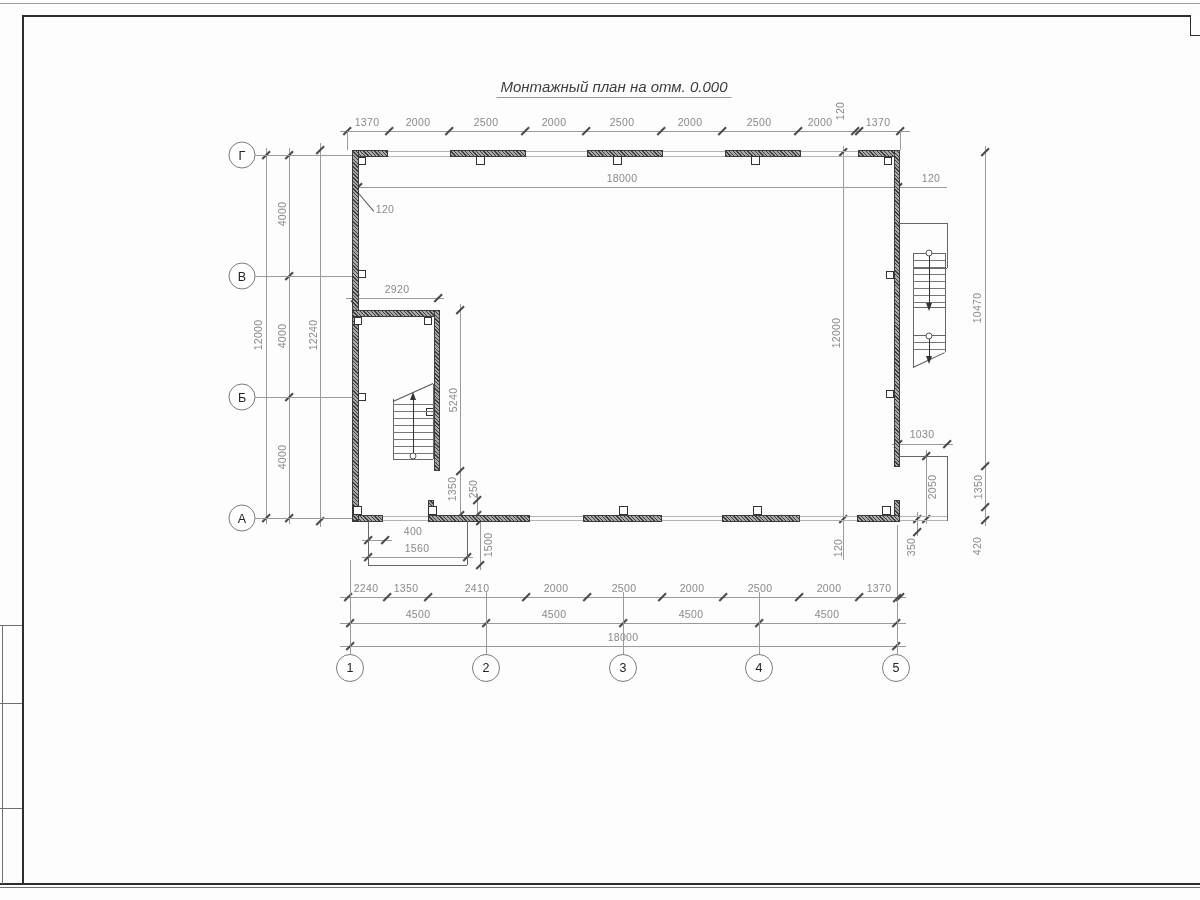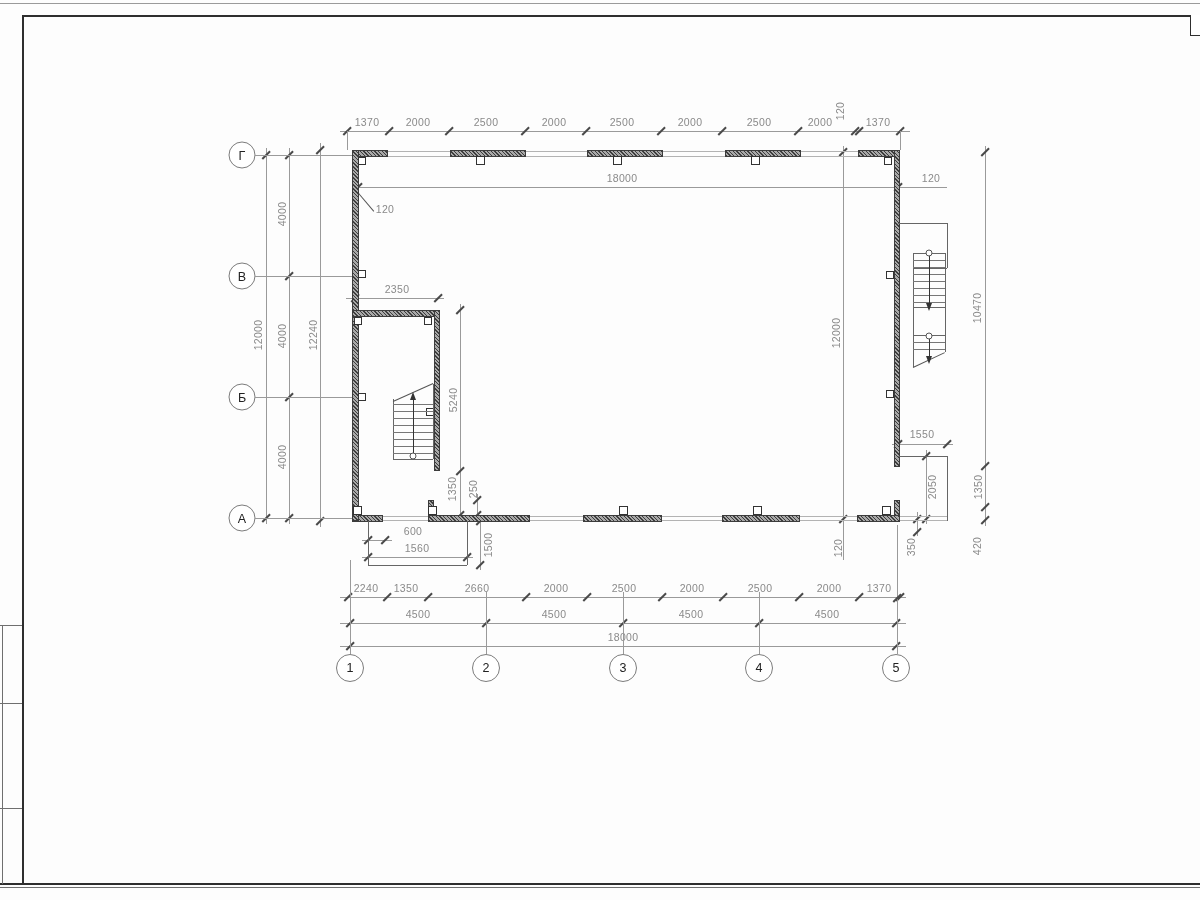--- a/index.html
+++ b/index.html
@@ -24,20 +24,21 @@
         background:#fff;transform:translate(-50%,-50%);}
   .arrowhead{position:absolute;width:0;height:0;transform:translate(-50%,0);}
   #title{position:absolute;left:614px;top:88px;transform:translate(-50%,-50%);
          font-size:15px;font-style:italic;color:#3e3e3e;border-bottom:1px solid #9a9a9a;
          padding:0 4px 2px 4px;white-space:nowrap;}
 </style>
 </head>
 <body>
 
 <div id="page">
+  <div id="title">Монтажный план на отм. 0.000</div>
   <div id="plan" class="abs" style="left:0;top:0;width:1200px;height:900px;">
       <div class="dline" style="left: 340px; top: 131px; width: 570px; height: 1px;"></div>
       <div class="tick" style="left: 347px; top: 131px;"></div>
       <div class="tick" style="left: 388.5px; top: 131px;"></div>
       <div class="tick" style="left: 449px; top: 131px;"></div>
       <div class="tick" style="left: 525px; top: 131px;"></div>
       <div class="tick" style="left: 585.5px; top: 131px;"></div>
       <div class="tick" style="left: 661px; top: 131px;"></div>
       <div class="tick" style="left: 722px; top: 131px;"></div>
       <div class="tick" style="left: 797.5px; top: 131px;"></div>
@@ -55,47 +56,47 @@
       <div class="lbl rot" style="left: 840px; top: 111px;">120</div>
       <div class="lbl" style="left: 878px; top: 122px;">1370</div>
       <div class="dline" style="left: 358px; top: 187px; width: 589px; height: 1px;"></div>
       <div class="tick" style="left: 358px; top: 187px;"></div>
       <div class="tick" style="left: 898px; top: 187px;"></div>
       <div class="lbl" style="left: 622px; top: 178px;">18000</div>
       <div class="lbl" style="left: 931px; top: 178px;">120</div>
       <div class="dline" style="left: 346px; top: 298px; width: 98px; height: 1px;"></div>
       <div class="tick" style="left: 355px; top: 298px;"></div>
       <div class="tick" style="left: 438px; top: 298px;"></div>
-      <div class="lbl" style="left: 397px; top: 289px;">2350</div>
+      <div class="lbl" style="left: 397px; top: 289px;">2920</div>
       <div class="dline" style="left: 892px; top: 444px; width: 61px; height: 1px;"></div>
       <div class="tick" style="left: 898px; top: 444px;"></div>
       <div class="tick" style="left: 947px; top: 444px;"></div>
-      <div class="lbl" style="left: 922px; top: 434px;">1550</div>
+      <div class="lbl" style="left: 922px; top: 434px;">1030</div>
       <div class="dline" style="left: 362px; top: 540px; width: 30px; height: 1px;"></div>
       <div class="tick" style="left: 368px; top: 540px;"></div>
       <div class="tick" style="left: 385px; top: 540px;"></div>
-      <div class="lbl" style="left: 413px; top: 531px;">600</div>
+      <div class="lbl" style="left: 413px; top: 531px;">400</div>
       <div class="dline" style="left: 362px; top: 557px; width: 111px; height: 1px;"></div>
       <div class="tick" style="left: 368px; top: 557px;"></div>
       <div class="tick" style="left: 467px; top: 557px;"></div>
       <div class="lbl" style="left: 417px; top: 548px;">1560</div>
       <div class="dline" style="left: 340px; top: 597px; width: 566px; height: 1px;"></div>
       <div class="tick" style="left: 348px; top: 597px;"></div>
       <div class="tick" style="left: 386.5px; top: 597px;"></div>
       <div class="tick" style="left: 427.5px; top: 597px;"></div>
       <div class="tick" style="left: 526px; top: 597px;"></div>
       <div class="tick" style="left: 586.5px; top: 597px;"></div>
       <div class="tick" style="left: 662px; top: 597px;"></div>
       <div class="tick" style="left: 723px; top: 597px;"></div>
       <div class="tick" style="left: 798.5px; top: 597px;"></div>
       <div class="tick" style="left: 859px; top: 597px;"></div>
       <div class="tick" style="left: 900px; top: 597px;"></div>
       <div class="lbl" style="left: 366px; top: 588px;">2240</div>
       <div class="lbl" style="left: 406px; top: 588px;">1350</div>
-      <div class="lbl" style="left: 477px; top: 588px;">2660</div>
+      <div class="lbl" style="left: 477px; top: 588px;">2410</div>
       <div class="lbl" style="left: 556px; top: 588px;">2000</div>
       <div class="lbl" style="left: 624px; top: 588px;">2500</div>
       <div class="lbl" style="left: 692px; top: 588px;">2000</div>
       <div class="lbl" style="left: 760px; top: 588px;">2500</div>
       <div class="lbl" style="left: 829px; top: 588px;">2000</div>
       <div class="lbl" style="left: 879px; top: 588px;">1370</div>
       <div class="dline" style="left: 340px; top: 623px; width: 566px; height: 1px;"></div>
       <div class="tick" style="left: 350px; top: 623px;"></div>
       <div class="tick" style="left: 486px; top: 623px;"></div>
       <div class="tick" style="left: 623px; top: 623px;"></div>

